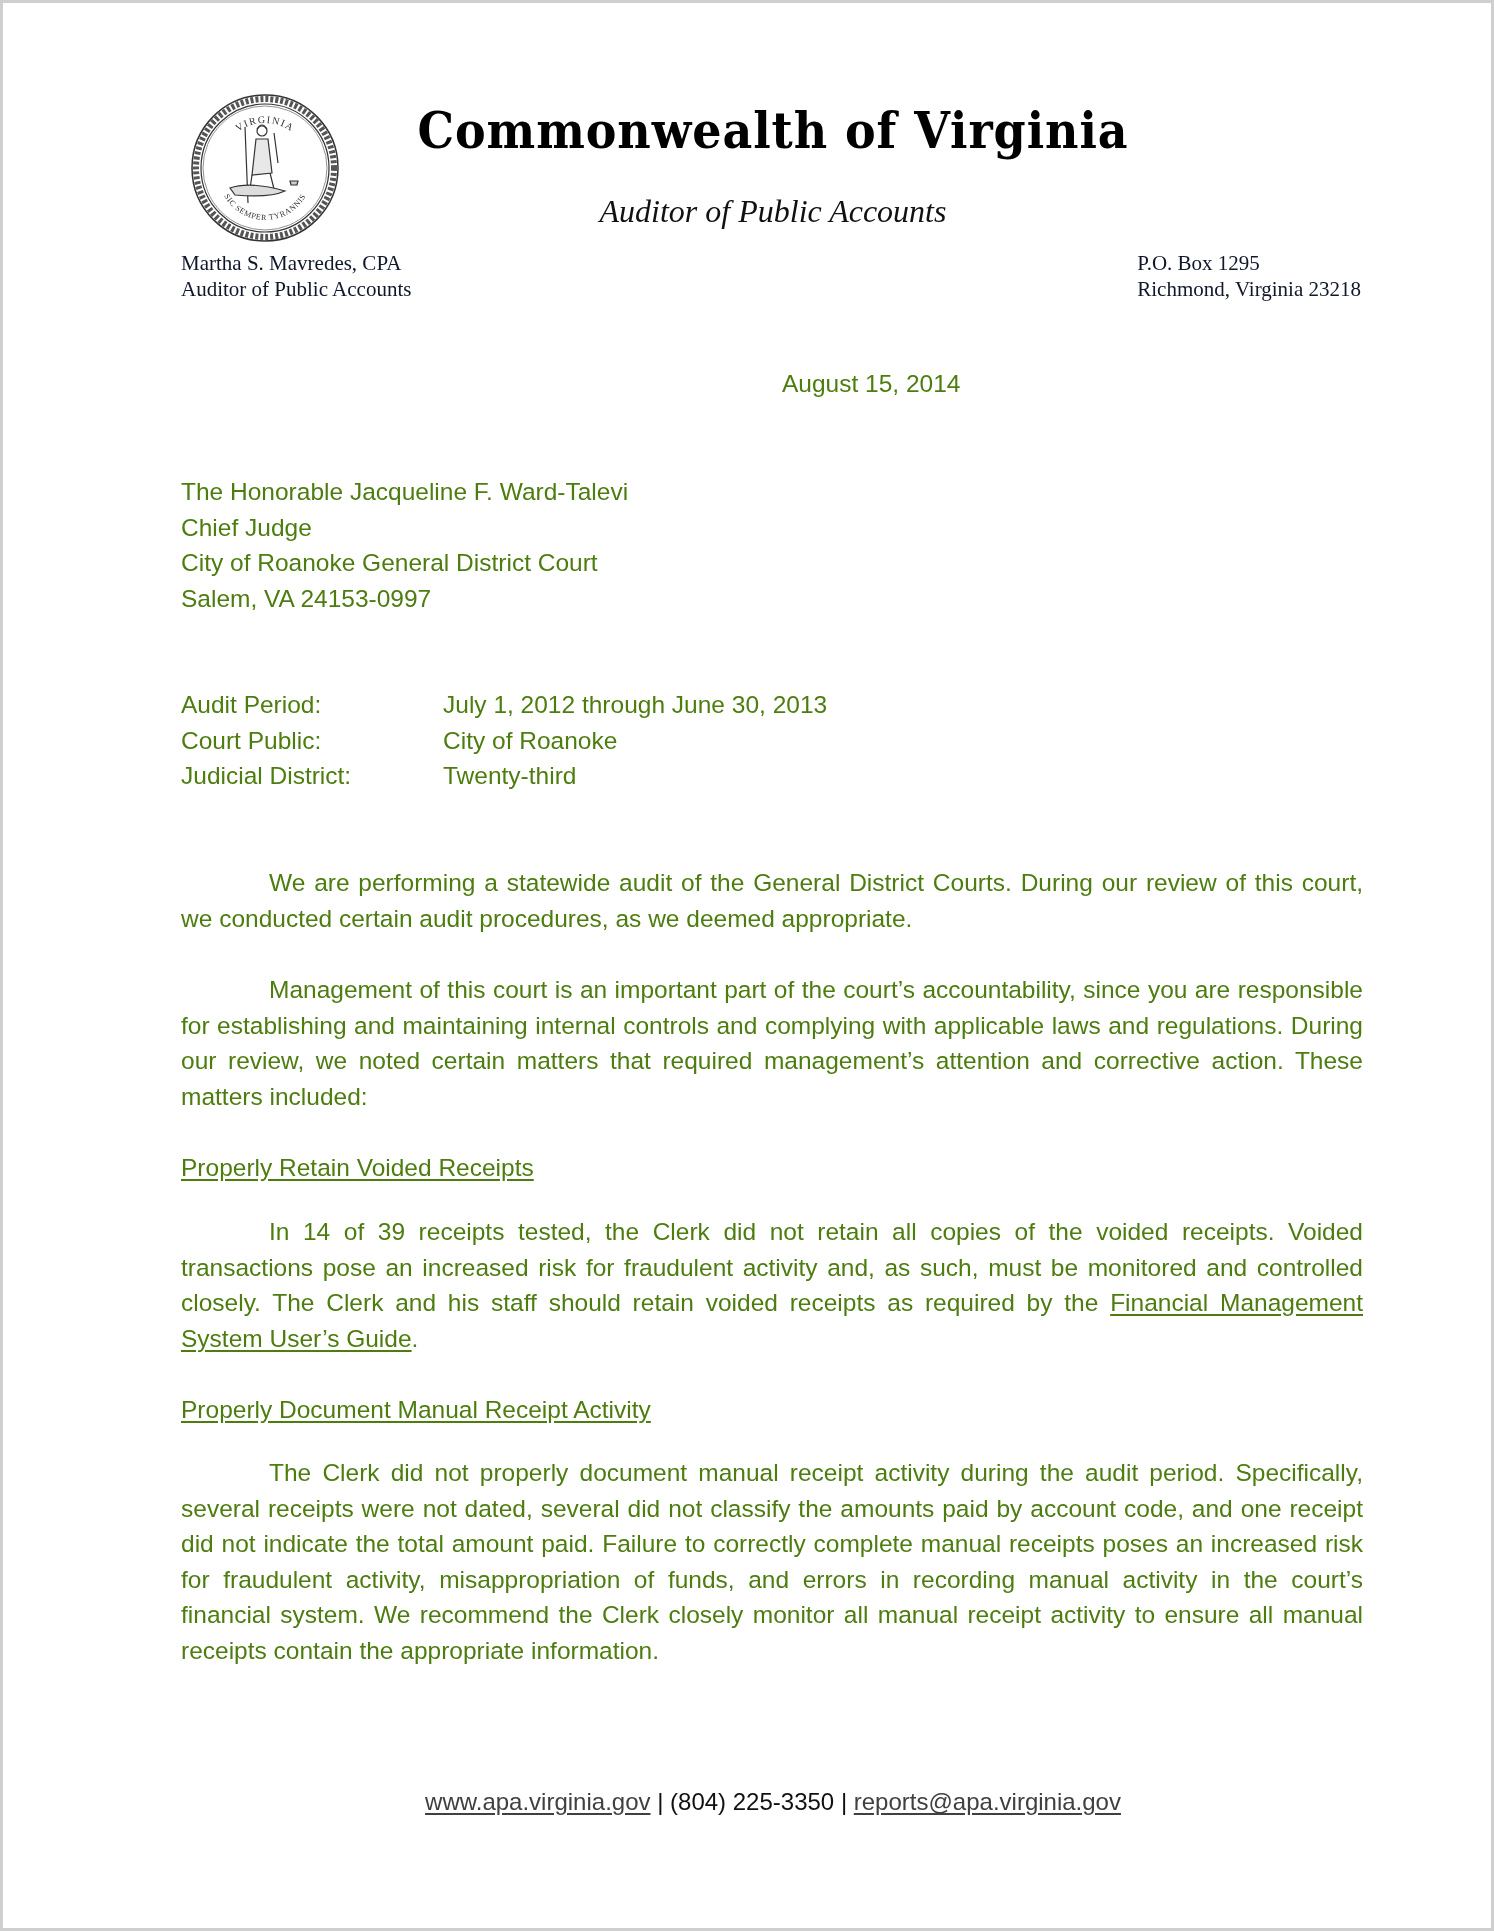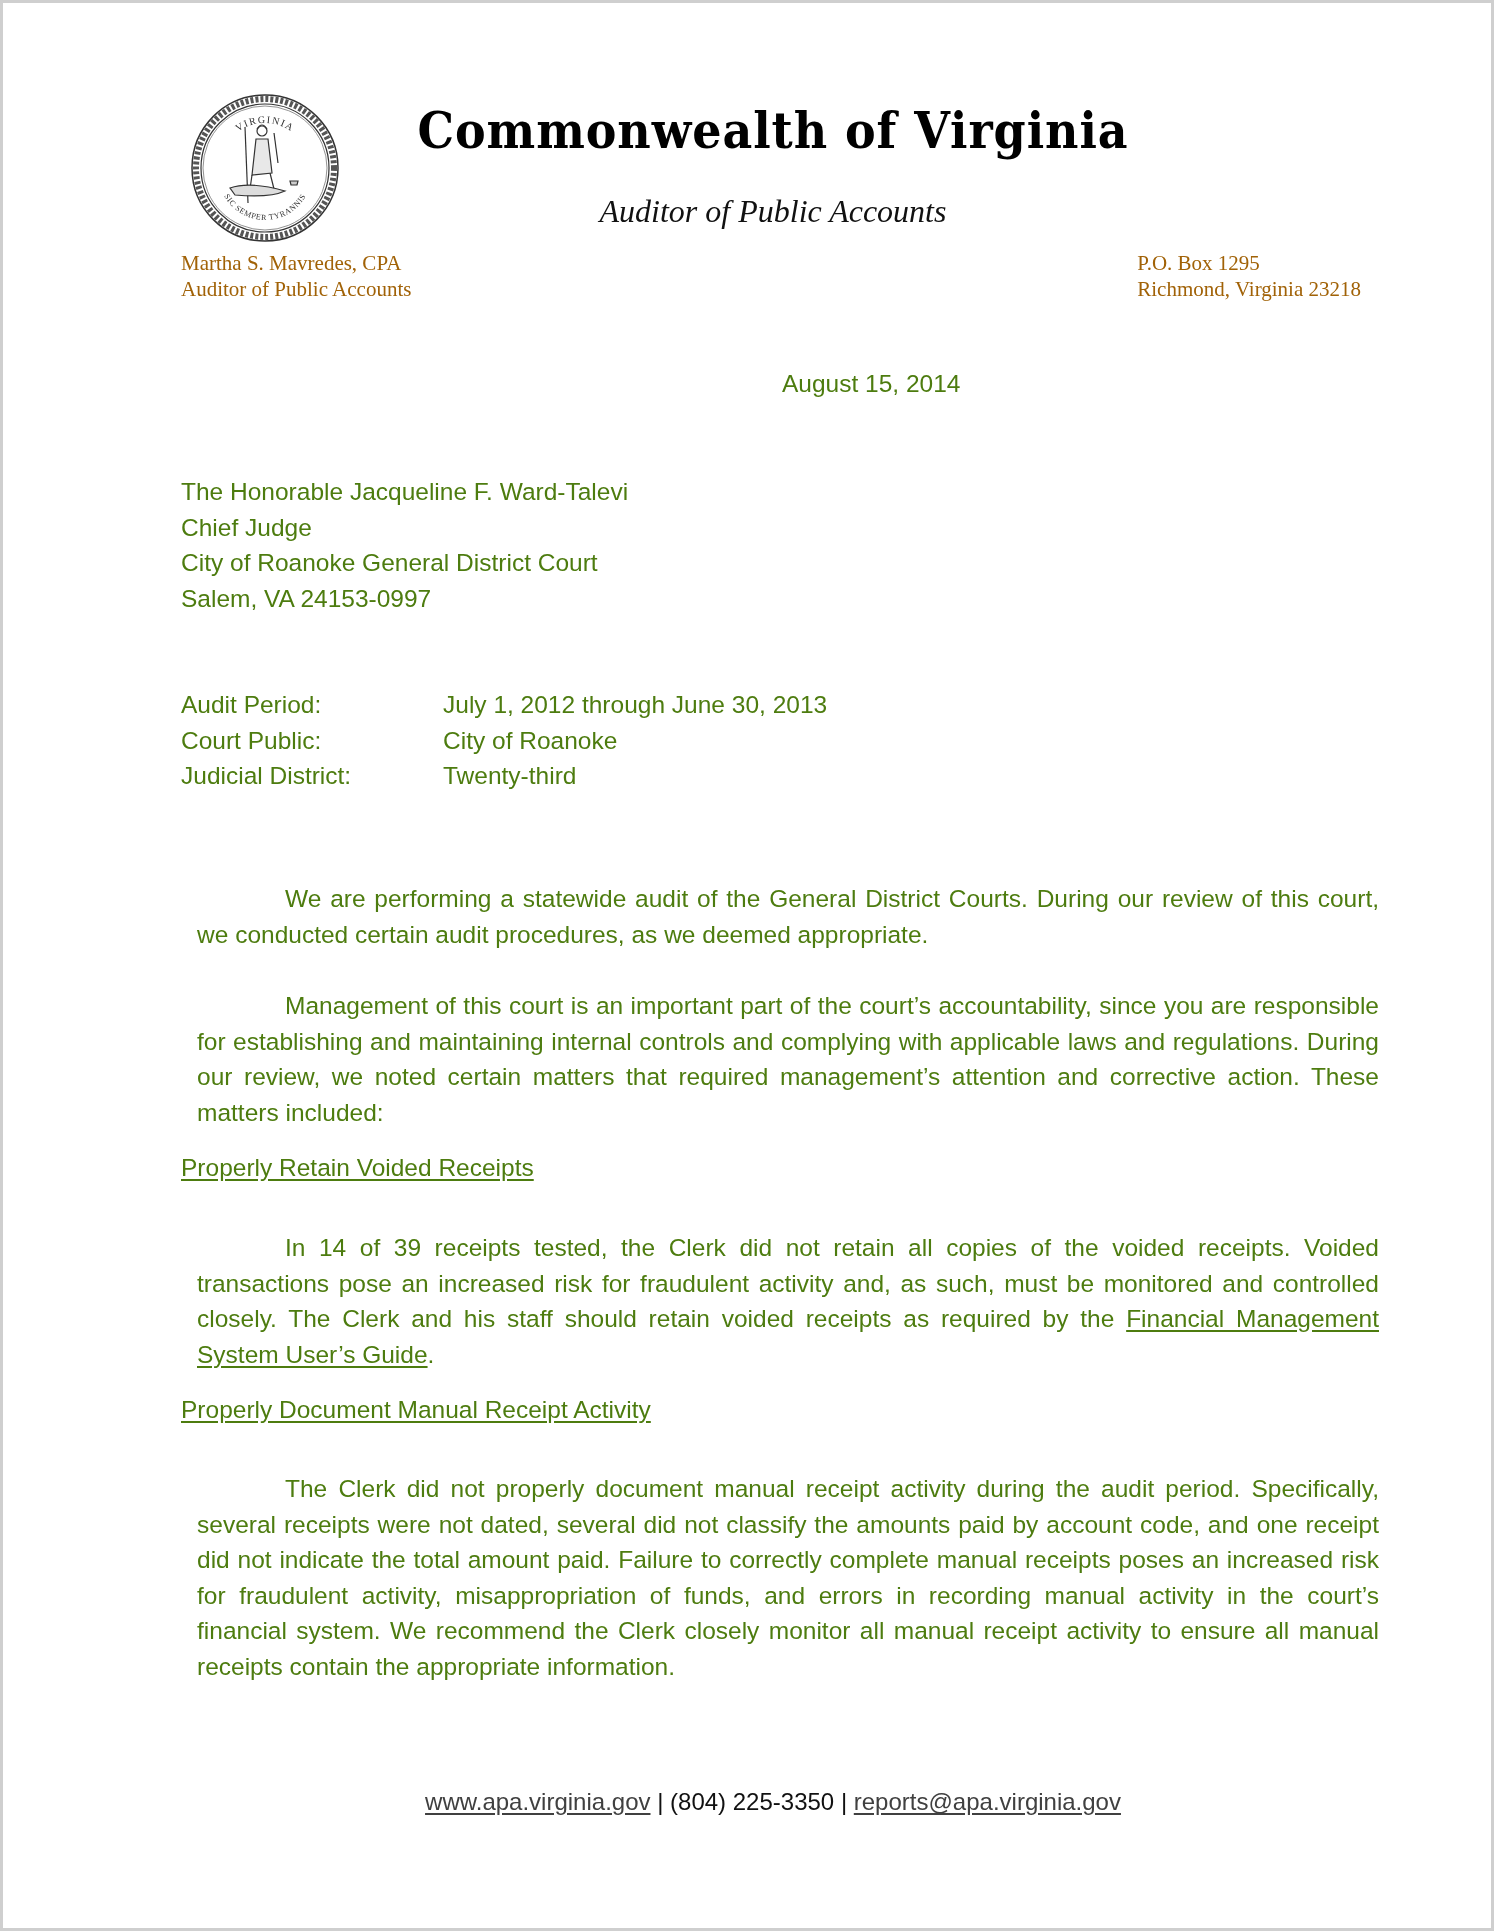--- a/index.html
+++ b/index.html
@@ -56,21 +56,21 @@
       font-size: 32px;
       line-height: 40px;
       color: #111;
     }
     .lh-left, .lh-right {
       position: absolute;
       top: 247px;
       font-family: "Liberation Serif", serif;
       font-size: 21px;
       line-height: 26px;
-      color: #a16207;
+      color: #0f172a;
     }
     .lh-left { left: 178px; }
     .lh-right { right: 130px; text-align: left; }
     .lh-line { display: block; white-space: nowrap; }
 
     
     .txt {
       font-family: "Liberation Sans", sans-serif;
       font-size: 24.5px;
       color: #4d7c0f;
@@ -99,21 +99,21 @@
     .audit-label { width: 262px; }
     .audit-value { }
 
     .para {
       position: absolute;
       left: 178px;
       width: 1182px;
       line-height: 35.6px;
       text-align: justify;
       text-indent: 88px;
-      margin: 16px;
+      margin: 0;
     }
     .p1 { top: 862px; }
     .p2 { top: 969px; }
     .h1 { top: 1147px; }
     .p3 { top: 1211px; }
     .h2 { top: 1389px; }
     .p4 { top: 1452px; }
 
     .section-heading {
       position: absolute;

